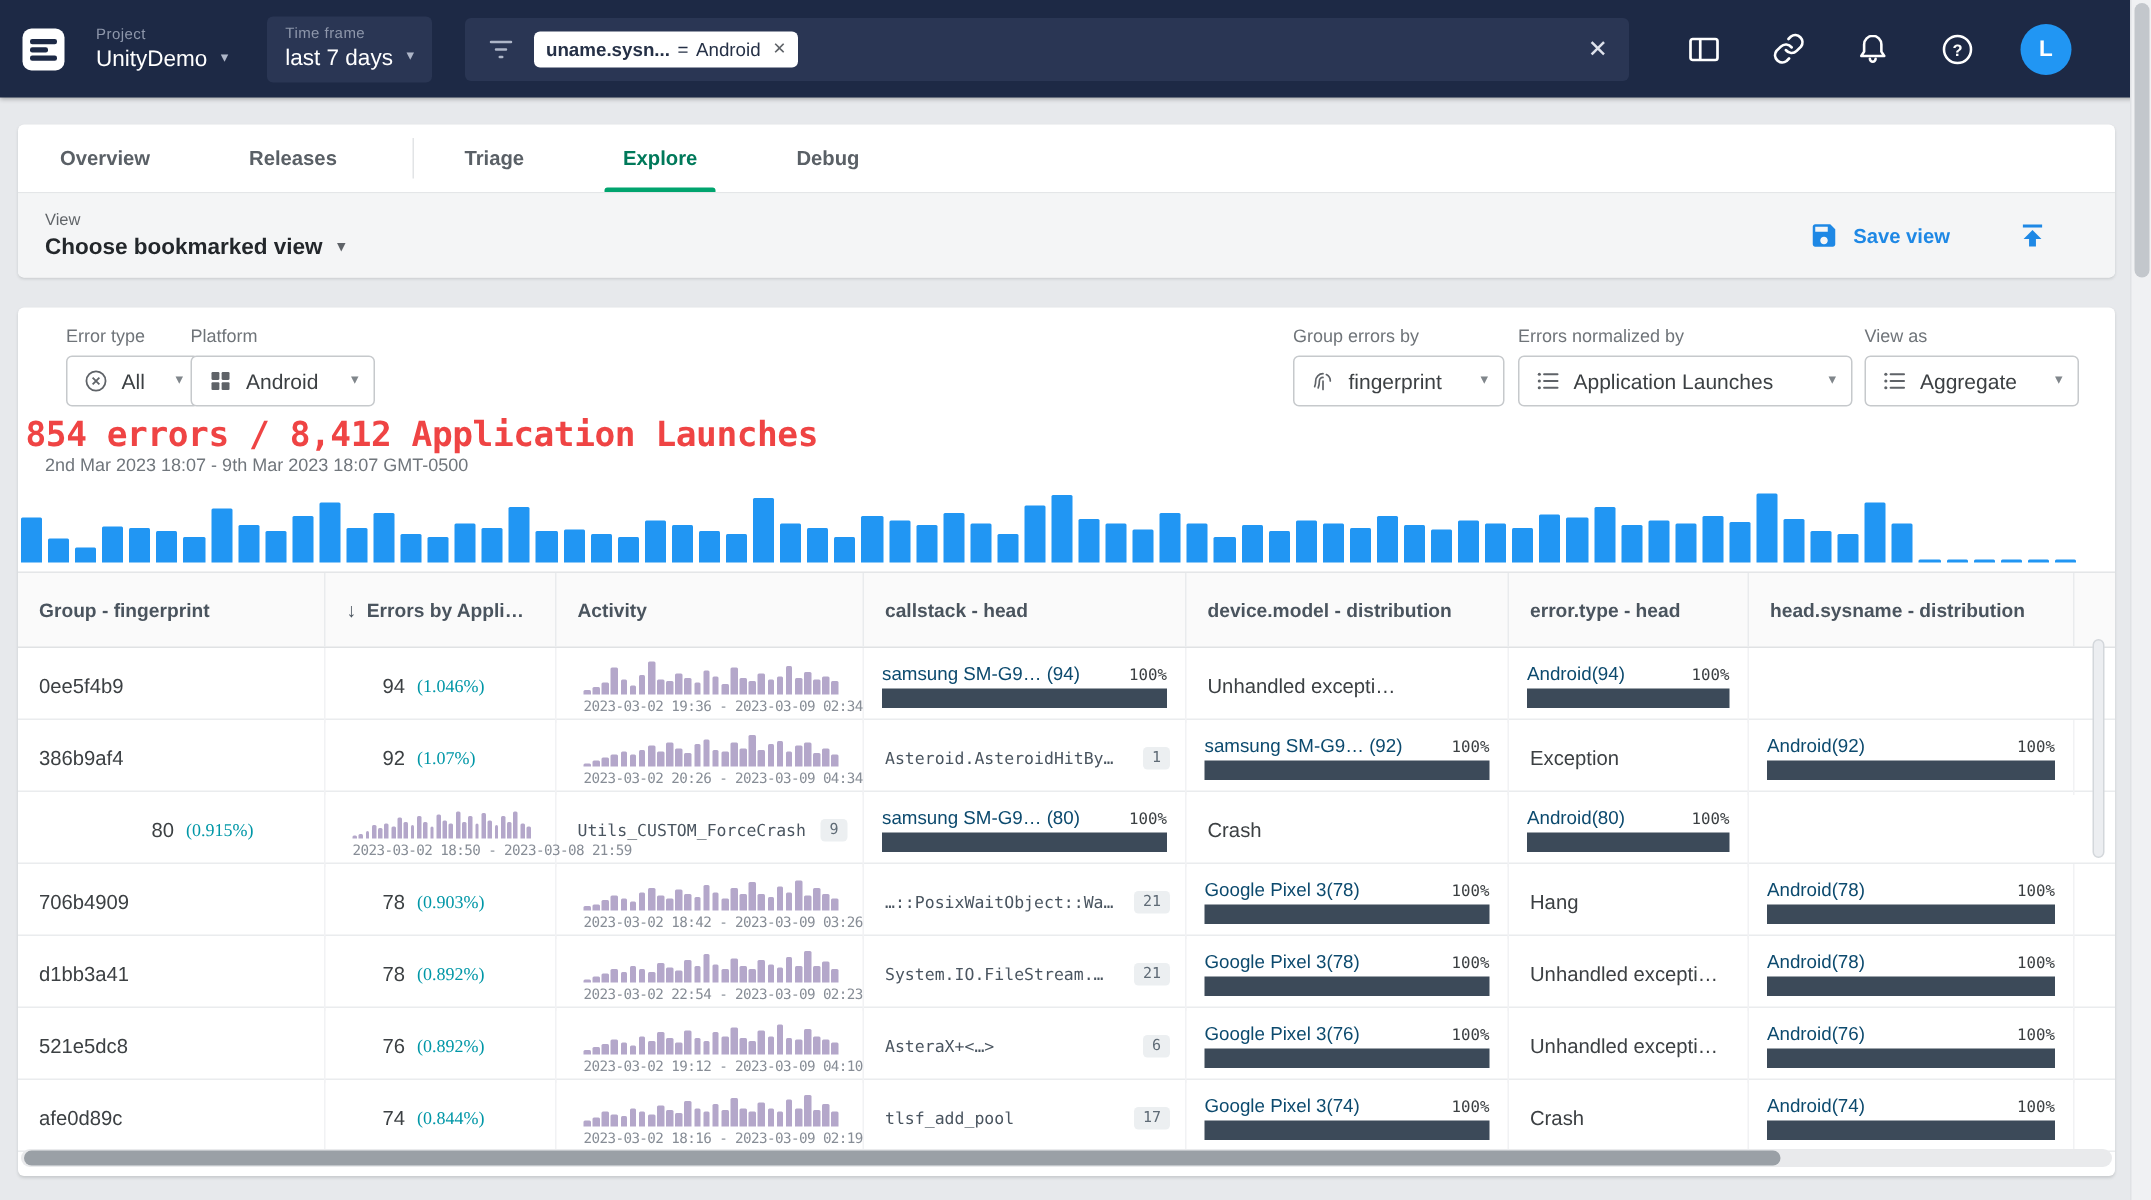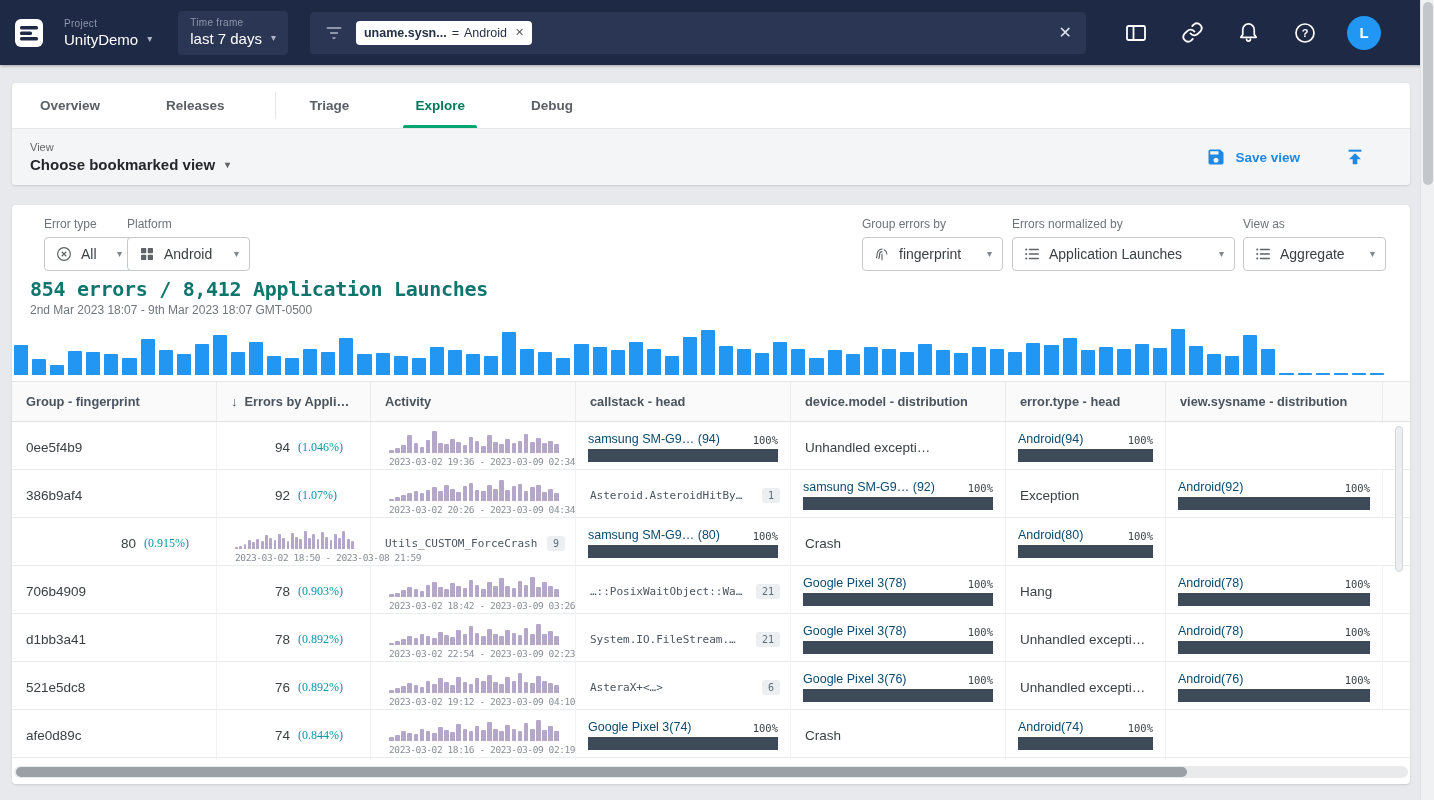--- a/index.html
+++ b/index.html
@@ -46,39 +46,39 @@
 
   
   .fgroup{position:absolute;top:12px}
   .fcaption{font-size:12px;color:#6f7479;margin-bottom:6px}
   .fselect{display:flex;align-items:center;gap:8px;height:34px;border:1px solid #c6c9cc;border-radius:4px;padding:0 10px;font-size:14px;color:#3c4043;background:#fff;cursor:pointer}
   .fselect .caret{margin-left:auto;color:#80868b}
   .g-errortype{left:32px}.g-platform{left:115px}.g-groupby{left:850px}.g-normalized{left:1000px}.g-viewas{left:1231px}
   .w-all{width:89px}.w-android{width:123px}.w-fingerprint{width:141px}.w-launches{width:223px}.w-aggregate{width:143px}
 
   
-  .headline{position:absolute;left:18px;top:72px;font-family:"DejaVu Sans Mono",monospace;font-size:20px;font-weight:bold;color:#0f766e;letter-spacing:-.3px}
+  .headline{position:absolute;left:5px;top:72px;font-family:"DejaVu Sans Mono",monospace;font-size:23px;font-weight:bold;color:#ef4444;letter-spacing:-.3px}
   .date-range{position:absolute;left:18px;top:98px;font-size:12px;color:#70767c}
 
   
   .hist{position:absolute;left:2px;right:26px;top:120px;height:50px;display:flex;align-items:flex-end;gap:4px}
   .hist-bar{flex:1;background:#2196f3;border-radius:1px 1px 0 0}
 
   
   .table{position:absolute;left:0;right:0;top:176px}
   .tgrid{display:grid;grid-template-columns:205px 154px 205px 215px 215px 160px 217px minmax(0,1fr)}
-  .thead{height:41px;background:#fafafa;border-top:1px solid #e4e6e8;border-bottom:1px solid #e0e2e4}
+  .thead{height:51px;background:#fafafa;border-top:1px solid #e4e6e8;border-bottom:1px solid #e0e2e4}
   .th{display:flex;align-items:center;padding:0 14px;font-size:12.8px;font-weight:bold;color:#4a545e;border-right:1px solid #e9ebed;white-space:nowrap;overflow:hidden;cursor:pointer}
   .th:last-child{border-right:none}
   .sort{margin-right:7px;font-size:13px;color:#4a545e}
   .trow{height:48px;border-bottom:1px solid #eaecee;background:#fff}
   .td{display:flex;align-items:center;min-width:0;border-right:1px solid #f1f2f4;padding:0 14px}
   .td:last-child{border-right:none}
   .td-fp{font-size:13.5px;color:#3c4043;cursor:pointer}
-  .td-errors{justify-content:flex-end;gap:8px;padding-right:12px}
+  .td-errors{justify-content:flex-end;gap:8px;padding-right:32px}
   .td-errors .num{font-size:13.5px;color:#3c4043}
   .td-errors .pct{font-family:Liberation Serif, serif;font-size:12px;color:#0097a7;width:60px}
   .td-activity{flex-direction:column;align-items:stretch;justify-content:center;padding:5px 16px 5px 18px}
   .spark{height:26px;display:flex;align-items:flex-end;gap:1.5px}
   .spark-bar{flex:1;background:#b4a7ca;border-radius:1px 1px 0 0}
   .spark-dates{margin-top:3px;font-family:"DejaVu Sans Mono",monospace;font-size:9.5px;letter-spacing:-.4px;color:#878d96;white-space:nowrap}
   .td-callstack{padding-right:10px}
   .cs{flex:1;font-family:"DejaVu Sans Mono",monospace;font-size:11px;color:#4a5560;white-space:nowrap;overflow:hidden}
   .badge{flex:none;background:#eceff1;border-radius:3px;padding:2px 6px;font-family:"DejaVu Sans Mono",monospace;font-size:10px;color:#5f6b76}
   .td-dist{flex-direction:column;align-items:stretch;justify-content:center;padding:6px 12px}
@@ -360,21 +360,21 @@
     <div class="tgrid thead">
       <div class="th">Group - fingerprint</div>
       <div class="th">
         <span class="sort">↓</span>
         <span>Errors by Appli…</span>
       </div>
       <div class="th">Activity</div>
       <div class="th">callstack - head</div>
       <div class="th">device.model - distribution</div>
       <div class="th">error.type - head</div>
-      <div class="th">view.sysname - distribution</div>
+      <div class="th">head.sysname - distribution</div>
       <div class="th"></div>
     </div>
     <div>
   <div class="tgrid trow">
     <div class="td td-fp">
             <span>0ee5f4b9</span>
           </div>
     <div class="td td-errors">
       <span class="num">94</span>
       <span class="pct">(1.046%)</span>
@@ -788,20 +788,24 @@
               <div class="spark-bar" style="height: 10px;"></div>
               <div class="spark-bar" style="height: 18px;"></div>
               <div class="spark-bar" style="height: 12px;"></div>
               <div class="spark-bar" style="height: 21px;"></div>
               <div class="spark-bar" style="height: 11px;"></div>
               <div class="spark-bar" style="height: 15px;"></div>
               <div class="spark-bar" style="height: 10px;"></div>
             </div>
       <div class="spark-dates">2023-03-02 18:16 - 2023-03-09 02:19</div>
     </div>
+    <div class="td td-callstack">
+      <span class="cs">tlsf_add_pool</span>
+      <span class="badge">17</span>
+    </div>
     <div class="td td-dist">
       <div class="dist-top">
         <span class="dist-name">Google Pixel 3(74)</span>
         <span class="dist-pct">100%</span>
       </div>
       <div class="dist-bar"></div>
     </div>
     <div class="td td-etype">
             <span>Crash</span>
           </div>

